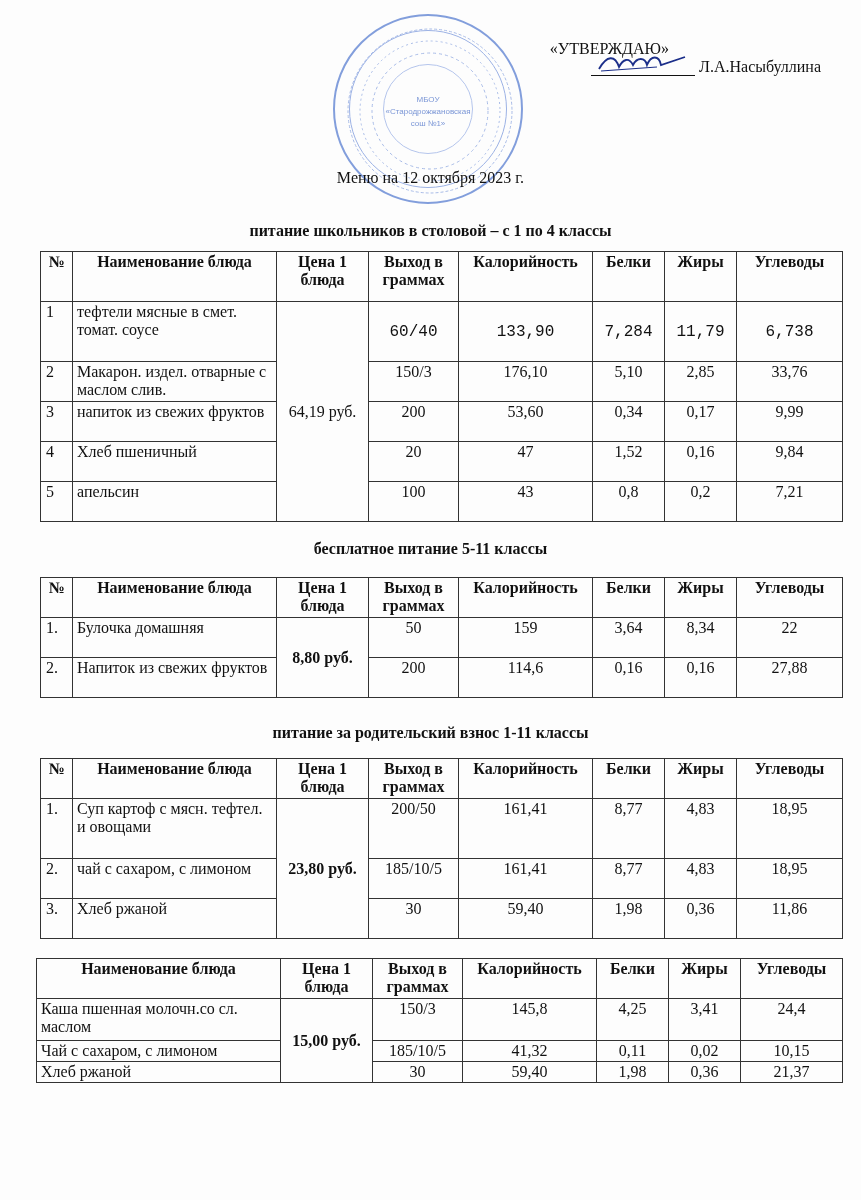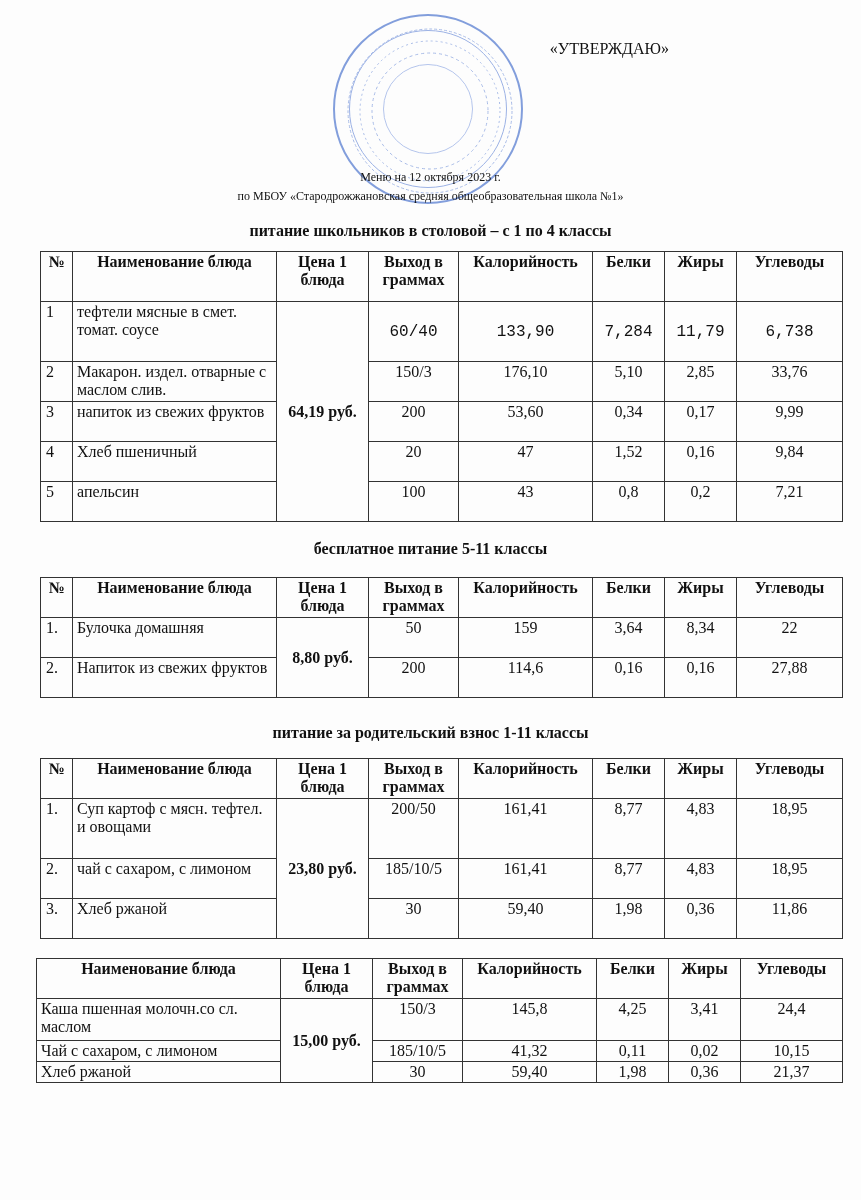--- a/index.html
+++ b/index.html
@@ -28,62 +28,75 @@
   .approve {
     position: absolute; right: 40px; top: 40px; text-align: right;
     font-size: 16px; line-height: 18px;
   }
   .approve .line1 { position: relative; left: -152px; }
   .approve .sig-row { display: flex; justify-content: flex-end; align-items: flex-end; gap: 4px; }
   .approve .sig-line { width: 104px; border-bottom: 1px solid #111; height: 14px; position: relative; }
   .approve .sig-line svg { position: absolute; left: 6px; top: -10px; }
   .title {
     position: absolute; left: 0; right: 0; top: 168px; text-align: center;
-    font-size: 12px; line-height: 19px;
+    font-size: 16px; line-height: 19px;
   }
   .section-title {
     position: absolute; left: 0; right: 0; text-align: center;
     font-size: 16px; font-weight: bold;
   }
   table.menu {
     position: absolute; border-collapse: collapse; font-size: 16px;
     table-layout: fixed;
   }
   table.menu th, table.menu td {
     border: 1.5px solid #333; padding: 1px 4px; vertical-align: top; line-height: 18px;
   }
   table.menu th { font-weight: bold; text-align: center; }
   table.menu td.num { text-align: left; padding-left: 5px; }
   table.menu td.c { text-align: center; }
-  table.menu td.price { text-align: center; vertical-align: middle; font-weight: bold; }
+  table.menu td.price { text-align: center; vertical-align: middle; }
   table.menu td.price.bold { font-weight: bold; }
   table.menu td.vmid { vertical-align: middle; font-family: Liberation Mono, monospace; }
 </style>
 </head>
 <body>
 
 <div class="stamp">
   <div class="ring2"></div>
   <div class="ring3"></div>
   <svg width="190" height="190">
     <g stroke="#6f8fd8" stroke-width="1" fill="none" opacity="0.8">
       <circle cx="95" cy="95" r="82" stroke-dasharray="3 2"></circle>
       <circle cx="95" cy="95" r="70" stroke-dasharray="2 3"></circle>
       <circle cx="95" cy="95" r="58" stroke-dasharray="3 3"></circle>
     </g>
   </svg>
+  <div class="center">
+    <div>МБОУ</div>
+    <div>«Стародрожжановская</div>
+    <div>сош №1»</div>
+  </div>
 </div>
 
 <div class="approve">
   <div class="line1">«УТВЕРЖДАЮ»</div>
+  <div class="sig-row">
+    <div class="sig-line">
+      <svg width="90" height="24">
+        <path d="M2 18 C 10 4, 18 4, 22 16 C 26 8, 32 6, 36 14 C 40 6, 48 6, 50 14 C 54 4, 62 4, 64 14 L 88 6" stroke="#1c2f8a" stroke-width="1.8" fill="none"></path>
+        <path d="M4 20 L 60 16" stroke="#1c2f8a" stroke-width="1.2" fill="none"></path>
+      </svg>
+    </div>
+    <span>Л.А.Насыбуллина</span>
+  </div>
 </div>
 
 <div class="title">
   <div>Меню на 12 октября 2023 г.</div>
-  <div>по МБОУ «Стародрожжановская  средняя общеобразовательная школа №1»</div>
 </div>
 
 <div class="section-title" style="top:222px">питание  школьников в столовой – с 1 по 4 классы</div>
 <table class="menu" style="left:40px; top:251px; width:802px;">
   <colgroup>
       <col style="width:32px">
       <col style="width:204px">
       <col style="width:92px">
       <col style="width:90px">
       <col style="width:134px">

